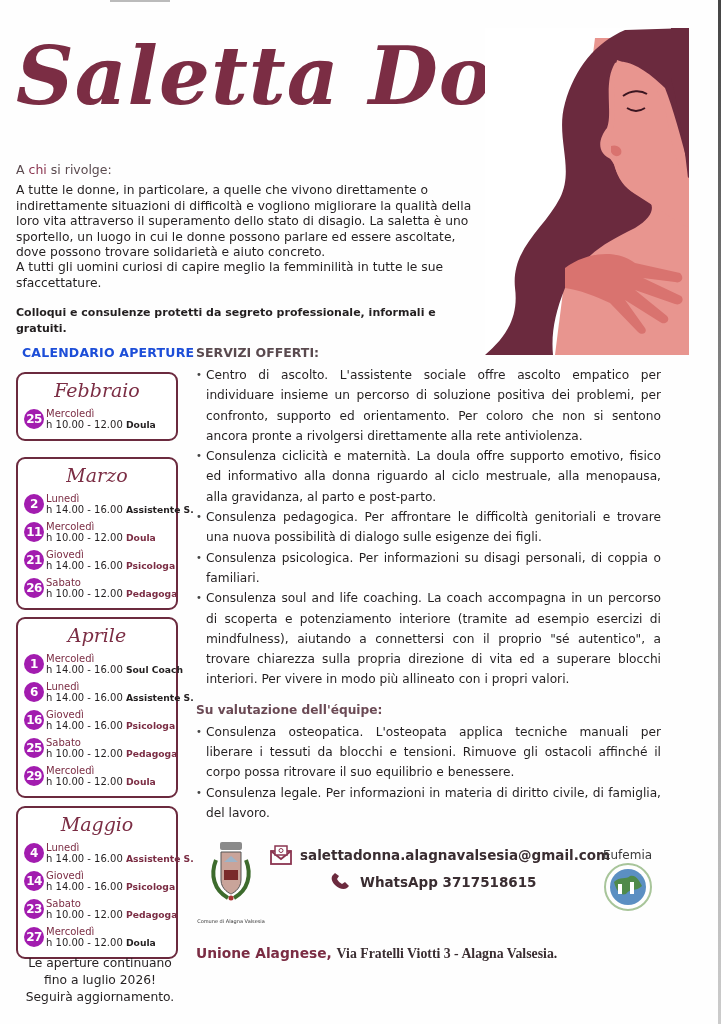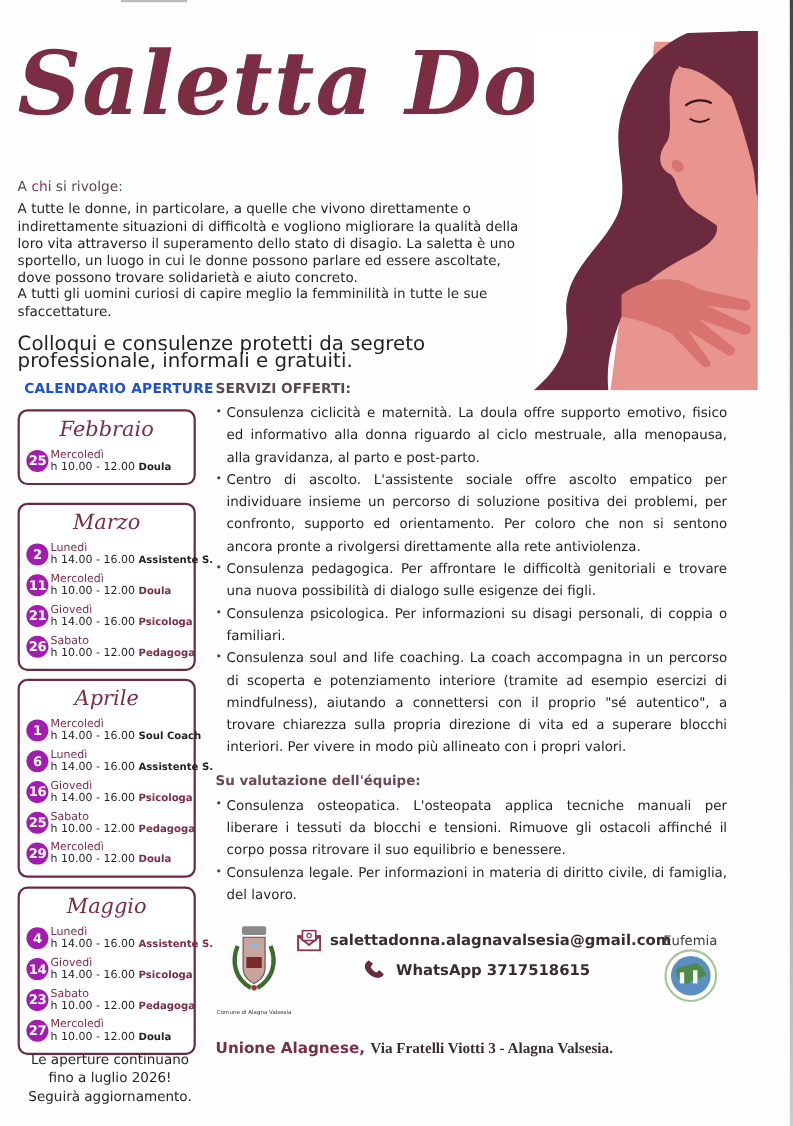--- a/index.html
+++ b/index.html
@@ -12,21 +12,21 @@
   .title { position: absolute; left: 16px; top: 36px; font-family: "DejaVu Serif", serif; font-style: italic; font-size: 80px; color: #7b2d44; letter-spacing: 1px; line-height: 1; white-space: nowrap; }
 
   
   .illus { position: absolute; left: 485px; top: 28px; width: 204px; height: 327px; overflow: hidden; }
   .illus svg { width: 100%; height: 100%; display: block; }
 
   .intro { position: absolute; left: 16px; top: 162px; width: 470px; font-size: 12.3px; line-height: 15.4px; }
   .intro .heading { color: #5a4a4f; font-size: 12.5px; margin-bottom: 6px; }
   .intro .heading .accent { color: #8b3550; }
   .intro p { margin: 0; }
-  .intro .bold { font-weight: normal; margin-top: 14px; font-size: 18px; }
+  .intro .bold { font-weight: bold; margin-top: 14px; font-size: 11px; }
 
   
   .cal-title { position: absolute; left: 22px; top: 345px; font-size: 12.5px; color: #1d4ed8; font-weight: bold; letter-spacing: 0.2px; }
   .month { position: absolute; left: 16px; width: 162px; border: 2px solid #6b2a3e; border-radius: 9px; padding: 4px 6px 6px 6px; background: #fff; }
   .month-name { text-align: center; font-family: "DejaVu Serif", serif; font-style: italic; font-size: 19px; color: #7b2d44; margin-bottom: 3px; line-height: 24px; }
   .entry { display: flex; align-items: center; margin-bottom: 1px; height: 27px; }
   .daynum { width: 20px; height: 20px; border-radius: 50%; background: #a21caf; color: #fff; font-weight: bold; font-size: 12px; display: flex; align-items: center; justify-content: center; flex: none; margin-right: 2px; letter-spacing: -0.5px; }
   .entry-text { font-size: 10px; line-height: 11px; }
   .entry-text .dow { color: #7b2d44; display: block; }
   .entry-text .hours { color: #231f20; display: block; white-space: nowrap; }
@@ -215,22 +215,22 @@
 
   <div class="cal-note">
     <div>Le aperture continuano</div>
     <div>fino a luglio 2026!</div>
     <div>Seguirà aggiornamento.</div>
   </div>
 
   <section class="services">
     <div class="sec-title">SERVIZI OFFERTI:</div>
     <ul>
+      <li>Centro di ascolto. L'assistente sociale offre ascolto empatico per individuare insieme un percorso di soluzione positiva dei problemi, per confronto, supporto ed orientamento. Per coloro che non si sentono ancora pronte a rivolgersi direttamente alla rete antiviolenza.</li>
       <li>Consulenza ciclicità e maternità. La doula offre supporto emotivo, fisico ed informativo alla donna riguardo al ciclo mestruale, alla menopausa, alla gravidanza, al parto e post-parto.</li>
-      <li>Centro di ascolto. L'assistente sociale offre ascolto empatico per individuare insieme un percorso di soluzione positiva dei problemi, per confronto, supporto ed orientamento. Per coloro che non si sentono ancora pronte a rivolgersi direttamente alla rete antiviolenza.</li>
       <li>Consulenza pedagogica. Per affrontare le difficoltà genitoriali e trovare una nuova possibilità di dialogo sulle esigenze dei figli.</li>
       <li>Consulenza psicologica. Per informazioni su disagi personali, di coppia o familiari.</li>
       <li>Consulenza soul and life coaching. La coach accompagna in un percorso di scoperta e potenziamento interiore (tramite ad esempio esercizi di mindfulness), aiutando a connettersi con il proprio "sé autentico", a trovare chiarezza sulla propria direzione di vita ed a superare blocchi interiori. Per vivere in modo più allineato con i propri valori.</li>
     </ul>
     <div class="eq-title">Su valutazione dell'équipe:</div>
     <ul>
       <li>Consulenza osteopatica. L'osteopata applica tecniche manuali per liberare i tessuti da blocchi e tensioni. Rimuove gli ostacoli affinché il corpo possa ritrovare il suo equilibrio e benessere.</li>
       <li>Consulenza legale. Per informazioni in materia di diritto civile, di famiglia, del lavoro.</li>
     </ul>
   </section>

